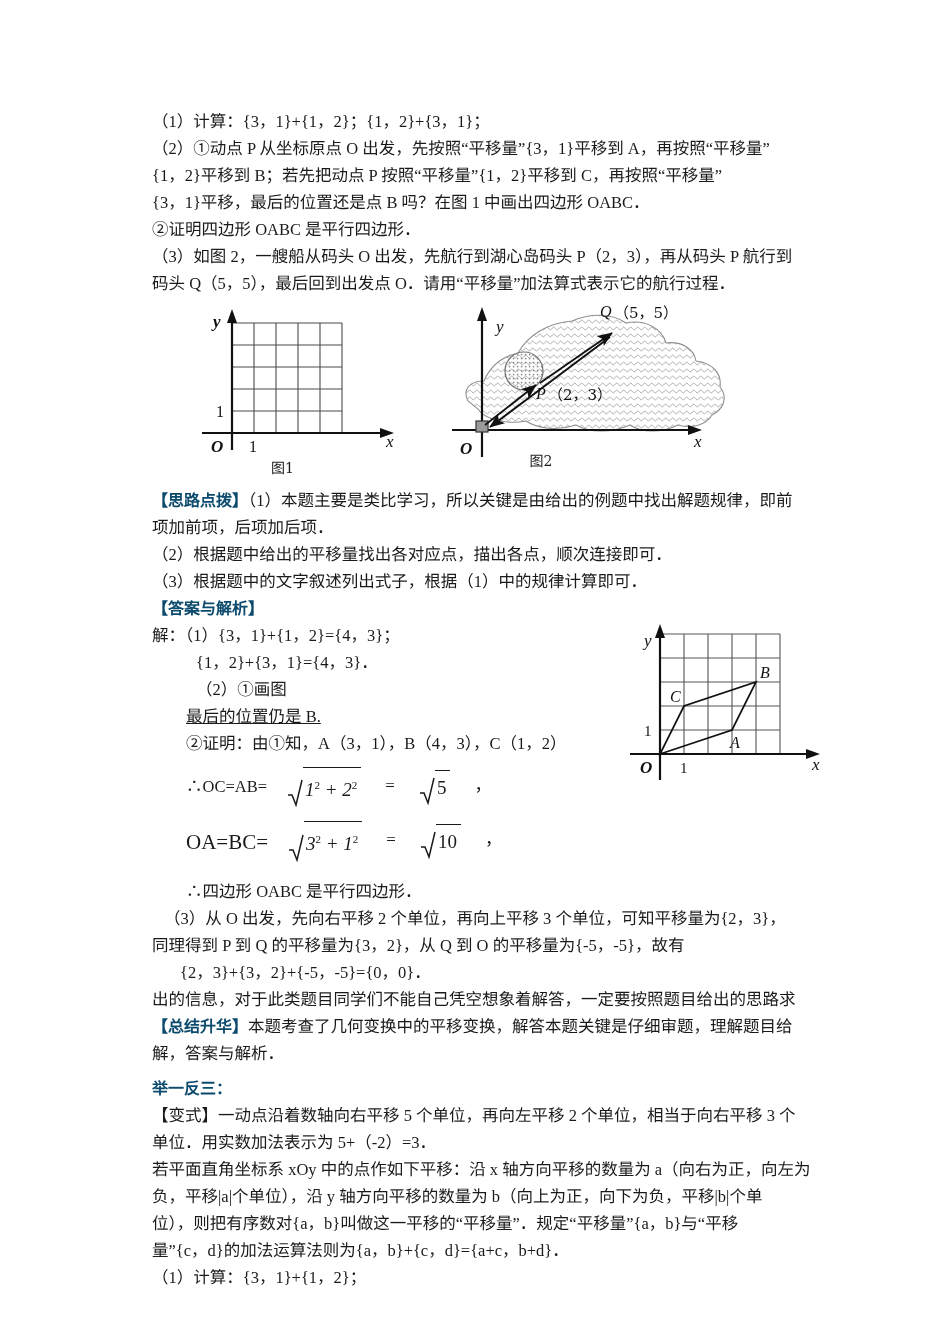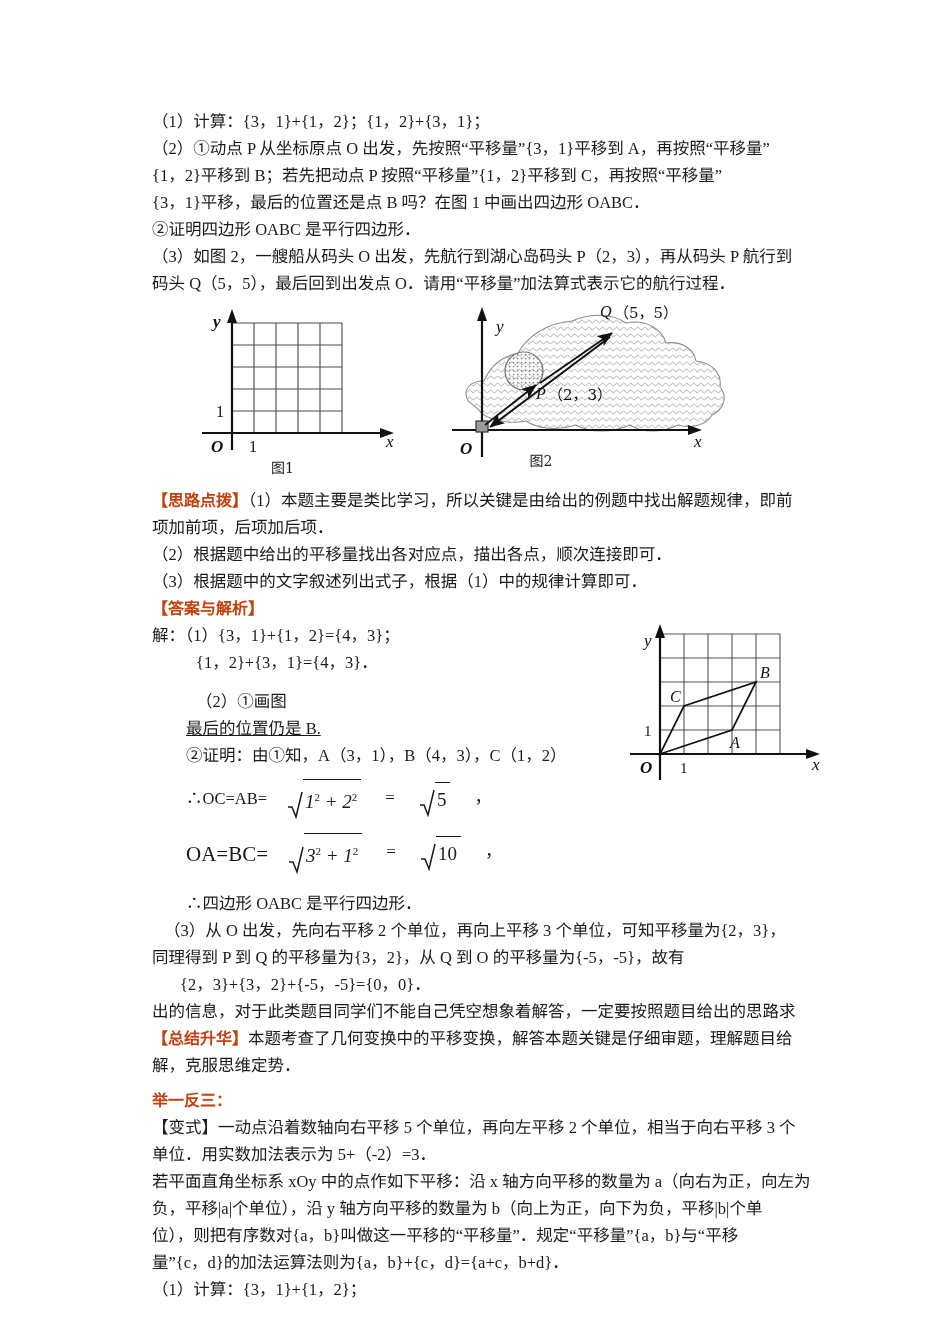--- a/index.html
+++ b/index.html
@@ -29,21 +29,21 @@
     width: 680px;
   }
   .para {
     font-size: 16.5px;
     line-height: 27px;
     text-align: justify;
     text-justify: inter-ideograph;
     margin: 0 0 0 0;
   }
   .hdr {
-    color: #c2410c;
+    color: #0c4a6e;
     font-weight: bold;
     font-family: "DejaVu Sans", "Liberation Sans", sans-serif;
     font-size: 16px;
     letter-spacing: 0px;
   }
 
   
   .fig-row {
     position: relative;
     height: 182px;
@@ -206,21 +206,21 @@
     </div>
     <div class="para">项加前项，后项加后项．</div>
     <div class="para">（2）根据题中给出的平移量找出各对应点，描出各点，顺次连接即可．</div>
     <div class="para">（3）根据题中的文字叙述列出式子，根据（1）中的规律计算即可．</div>
 
     <div class="para">
       <span class="hdr">【答案与解析】</span>
     </div>
     <div class="para">解：（1）{3，1}+{1，2}={4，3}；</div>
     <div class="para" style="padding-left:44px;">{1，2}+{3，1}={4，3}．</div>
-    <div class="para" style="padding-left:44px;margin-top:12px;">（2）①画图</div>
+    <div class="para" style="padding-left:44px;">（2）①画图</div>
     <div class="para" style="padding-left:34px;text-decoration:underline;">最后的位置仍是 B.</div>
     <div class="para" style="padding-left:34px;">②证明：由①知，A（3，1），B（4，3），C（1，2）</div>
 
     <div class="mathline" style="padding-left:34px;margin-top:10px;">
       <span class="mrow">∴OC=AB=</span><span class="sqrt">
           <span class="radical"><svg width="16" height="30" viewBox="0 0 16 30">
               <path d="M1,18 L5,18 L9,28 L15,3" stroke="#1a1a1a" stroke-width="1.5" fill="none"></path>
             </svg></span>
           <span class="radicand"><span>1</span><sup class="exp">2</sup> <span>+</span> <span>2</span><sup class="exp">2</sup></span>
         </span><span class="eqtxt ltr">=</span><span class="sqrt">
@@ -247,21 +247,21 @@
 
     <div class="para" style="padding-left:34px;margin-top:16px;">∴四边形 OABC 是平行四边形．</div>
     <div class="para" style="padding-left:12px;">（3）从 O 出发，先向右平移 2 个单位，再向上平移 3 个单位，可知平移量为{2，3}，</div>
     <div class="para">同理得到 P 到 Q 的平移量为{3，2}，从 Q 到 O 的平移量为{-5，-5}，故有</div>
     <div class="para" style="padding-left:28px;">{2，3}+{3，2}+{-5，-5}={0，0}．</div>
 
     <div class="para">出的信息，对于此类题目同学们不能自己凭空想象着解答，一定要按照题目给出的思路求</div>
     <div class="para">
       <span class="hdr">【总结升华】</span><span>本题考查了几何变换中的平移变换，解答本题关键是仔细审题，理解题目给</span>
     </div>
-    <div class="para">解，克服思维定势．</div>
+    <div class="para">解，答案与解析．</div>
 
     <div class="para" style="margin-top:8px;">
       <span class="hdr">举一反三：</span>
     </div>
     <div class="para">
       <span>【变式】</span><span>一动点沿着数轴向右平移 5 个单位，再向左平移 2 个单位，相当于向右平移 3 个</span>
     </div>
     <div class="para">单位．用实数加法表示为   5+（-2）=3．</div>
     <div class="para">若平面直角坐标系 xOy 中的点作如下平移：沿 x 轴方向平移的数量为 a（向右为正，向左为</div>
     <div class="para">负，平移|a|个单位），沿 y 轴方向平移的数量为 b（向上为正，向下为负，平移|b|个单</div>

